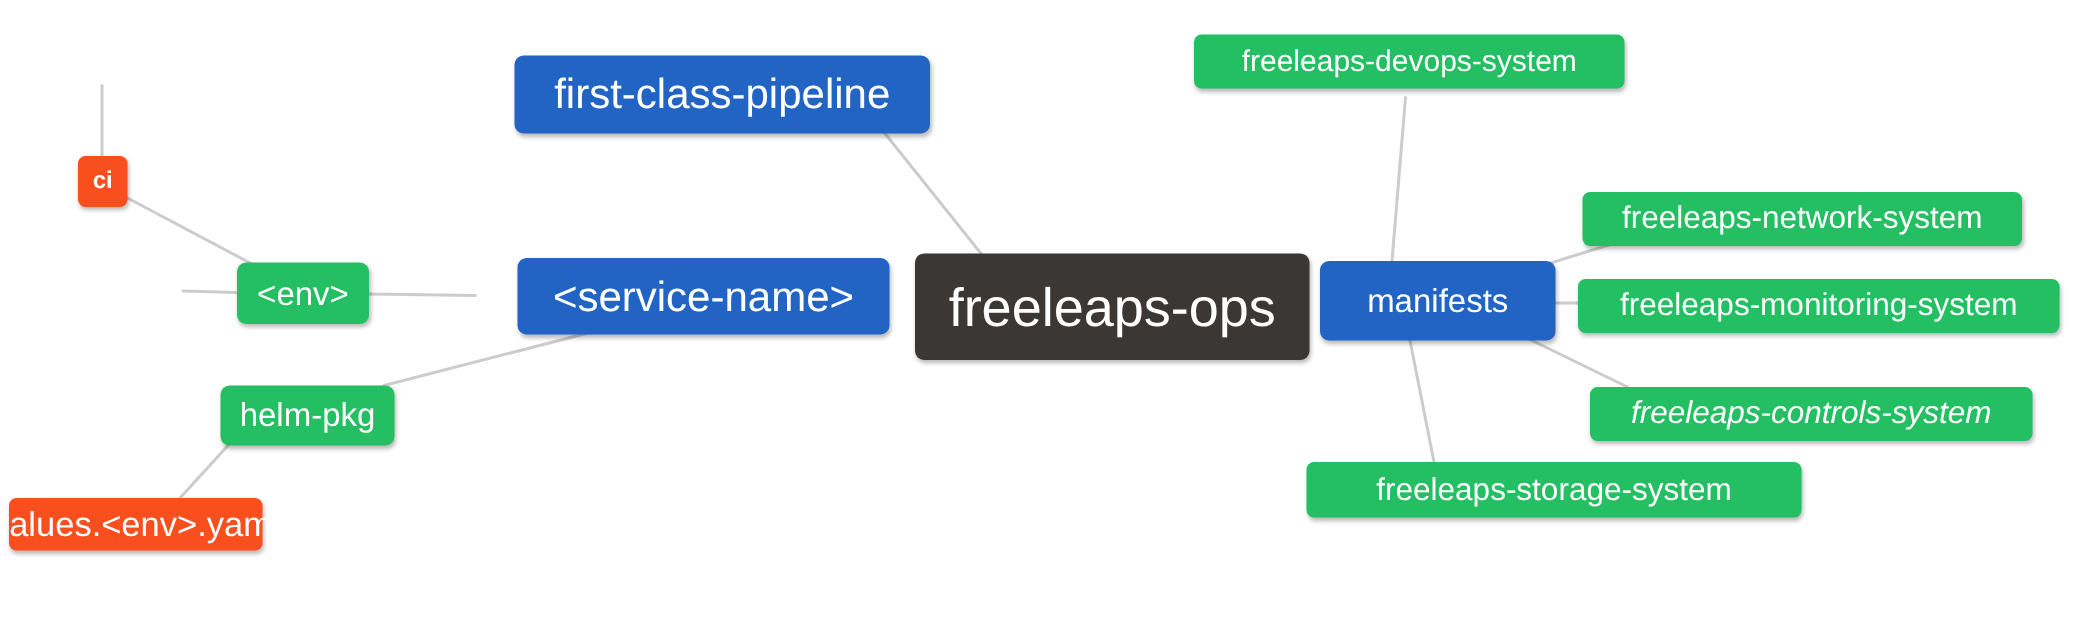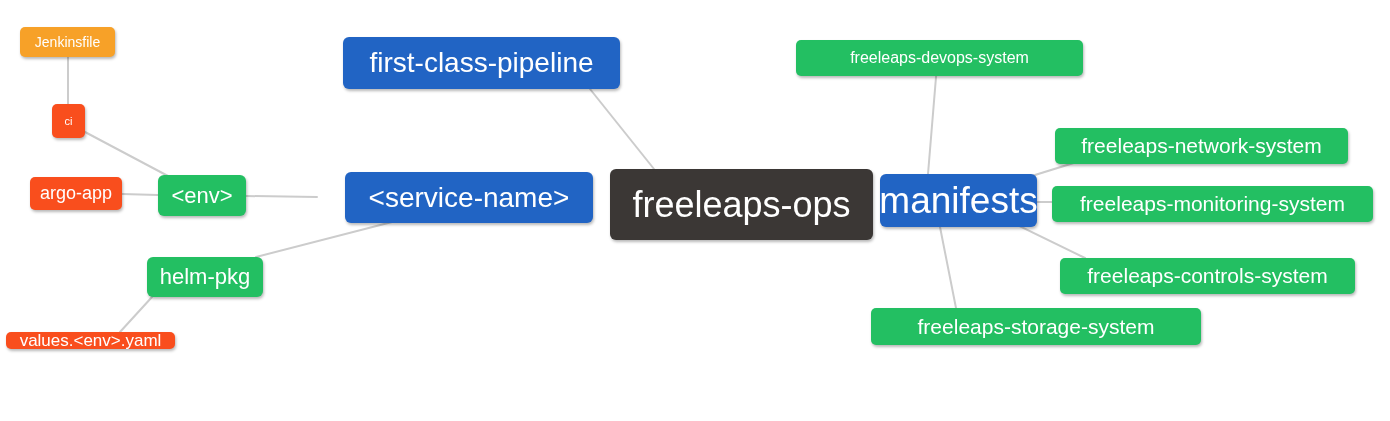--- a/index.html
+++ b/index.html
@@ -40,33 +40,33 @@
     padding: 0 8px;
   }
   .c-blue   { background: var(--blue,   #2164c4); margin-left: 28px; }
   .c-green  { background: var(--green,  #23bf62); }
   .c-red    { background: var(--red,    #f94e1d); }
   .c-orange { background: var(--orange, #f7a128); }
   .c-dark   { background: var(--dark,   #3b3735); margin-left: 26px; }
 
   
   #n-jenkinsfile          { left: 20px;   top: 27px;  width: 95px;  height: 30px; font-size: 14px; border-radius: 5px; }
-  #n-ci                   { left: 52px;   top: 104px; width: 33px;  height: 34px; font-size: 11px; border-radius: 5px; }
+  #n-ci                   { left: 52px;   top: 104px; width: 33px;  height: 34px; font-size: 16px; border-radius: 5px; font-weight: bold; }
   #n-argo-app             { left: 30px;   top: 177px; width: 92px;  height: 33px; font-size: 18px; border-radius: 5px; }
   #n-env                  { left: 158px;  top: 175px; width: 88px;  height: 41px; font-size: 22px; }
   #n-helm-pkg             { left: 147px;  top: 257px; width: 116px; height: 40px; font-size: 22px; }
-  #n-values-env-yaml      { left: 6px;    top: 332px; width: 169px; height: 17px; font-size: 17px; border-radius: 5px; }
+  #n-values-env-yaml      { left: 6px;    top: 332px; width: 169px; height: 35px; font-size: 23px; border-radius: 5px; }
   #n-first-class-pipeline { left: 315px;  top: 37px;  width: 277px; height: 52px; font-size: 28px; }
   #n-service-name         { left: 317px;  top: 172px; width: 248px; height: 51px; font-size: 28px; }
   #n-freeleaps-ops        { left: 584px;  top: 169px; width: 263px; height: 71px; font-size: 36px; }
-  #n-manifests            { left: 852px;  top: 174px; width: 157px; height: 53px; font-size: 37px; }
-  #n-devops-system        { left: 796px;  top: 40px;  width: 287px; height: 36px; font-size: 16px; border-radius: 5px; }
+  #n-manifests            { left: 852px;  top: 174px; width: 157px; height: 53px; font-size: 22px; }
+  #n-devops-system        { left: 796px;  top: 23px;  width: 287px; height: 36px; font-size: 20px; border-radius: 5px; }
   #n-network-system       { left: 1055px; top: 112px; width: 293px; height: 36px; font-size: 21px; border-radius: 5px; margin-top: 16px; }
   #n-monitoring-system    { left: 1052px; top: 186px; width: 321px; height: 36px; font-size: 21px; border-radius: 5px; }
-  #n-controls-system      { left: 1060px; top: 258px; width: 295px; height: 36px; font-size: 21px; border-radius: 5px; }
+  #n-controls-system      { left: 1060px; top: 258px; width: 295px; height: 36px; font-size: 21px; border-radius: 5px; font-style: italic; }
   #n-storage-system       { left: 851px;  top: 308px; width: 330px; height: 37px; font-size: 21px; border-radius: 5px; margin-left: 20px; }
 </style>
 </head>
 <body>
 
 <div id="stage">
 
   <svg id="edges" viewBox="0 0 1390 421" xmlns="http://www.w3.org/2000/svg">
     <line class="edge" x1="68" y1="57" x2="68" y2="104"></line>
     <line class="edge" x1="85" y1="132" x2="168" y2="176"></line>
@@ -77,23 +77,21 @@
     <line class="edge" x1="565" y1="200" x2="584" y2="203"></line>
     <line class="edge" x1="590" y1="89" x2="654" y2="169"></line>
     <line class="edge" x1="847" y1="203" x2="852" y2="202"></line>
     <line class="edge" x1="937" y1="65" x2="928" y2="174"></line>
     <line class="edge" x1="1009" y1="183" x2="1122" y2="148"></line>
     <line class="edge" x1="1009" y1="202" x2="1052" y2="202"></line>
     <line class="edge" x1="1009" y1="221" x2="1085" y2="258"></line>
     <line class="edge" x1="940" y1="227" x2="956" y2="308"></line>
   </svg>
 
-  <div class="node c-orange" id="n-jenkinsfile">Jenkinsfile</div>
   <div class="node c-red" id="n-ci">ci</div>
-  <div class="node c-red" id="n-argo-app">argo-app</div>
   <div class="node c-green" id="n-helm-pkg">helm-pkg</div>
   <div class="node c-green" id="n-env">&lt;env&gt;</div>
   <div class="node c-red" id="n-values-env-yaml">values.&lt;env&gt;.yaml</div>
   <div class="node c-blue" id="n-first-class-pipeline">first-class-pipeline</div>
   <div class="node c-blue" id="n-service-name">&lt;service-name&gt;</div>
   <div class="node c-dark" id="n-freeleaps-ops">freeleaps-ops</div>
   <div class="node c-blue" id="n-manifests">manifests</div>
   <div class="node c-green" id="n-devops-system">freeleaps-devops-system</div>
   <div class="node c-green" id="n-network-system">freeleaps-network-system</div>
   <div class="node c-green" id="n-monitoring-system">freeleaps-monitoring-system</div>

